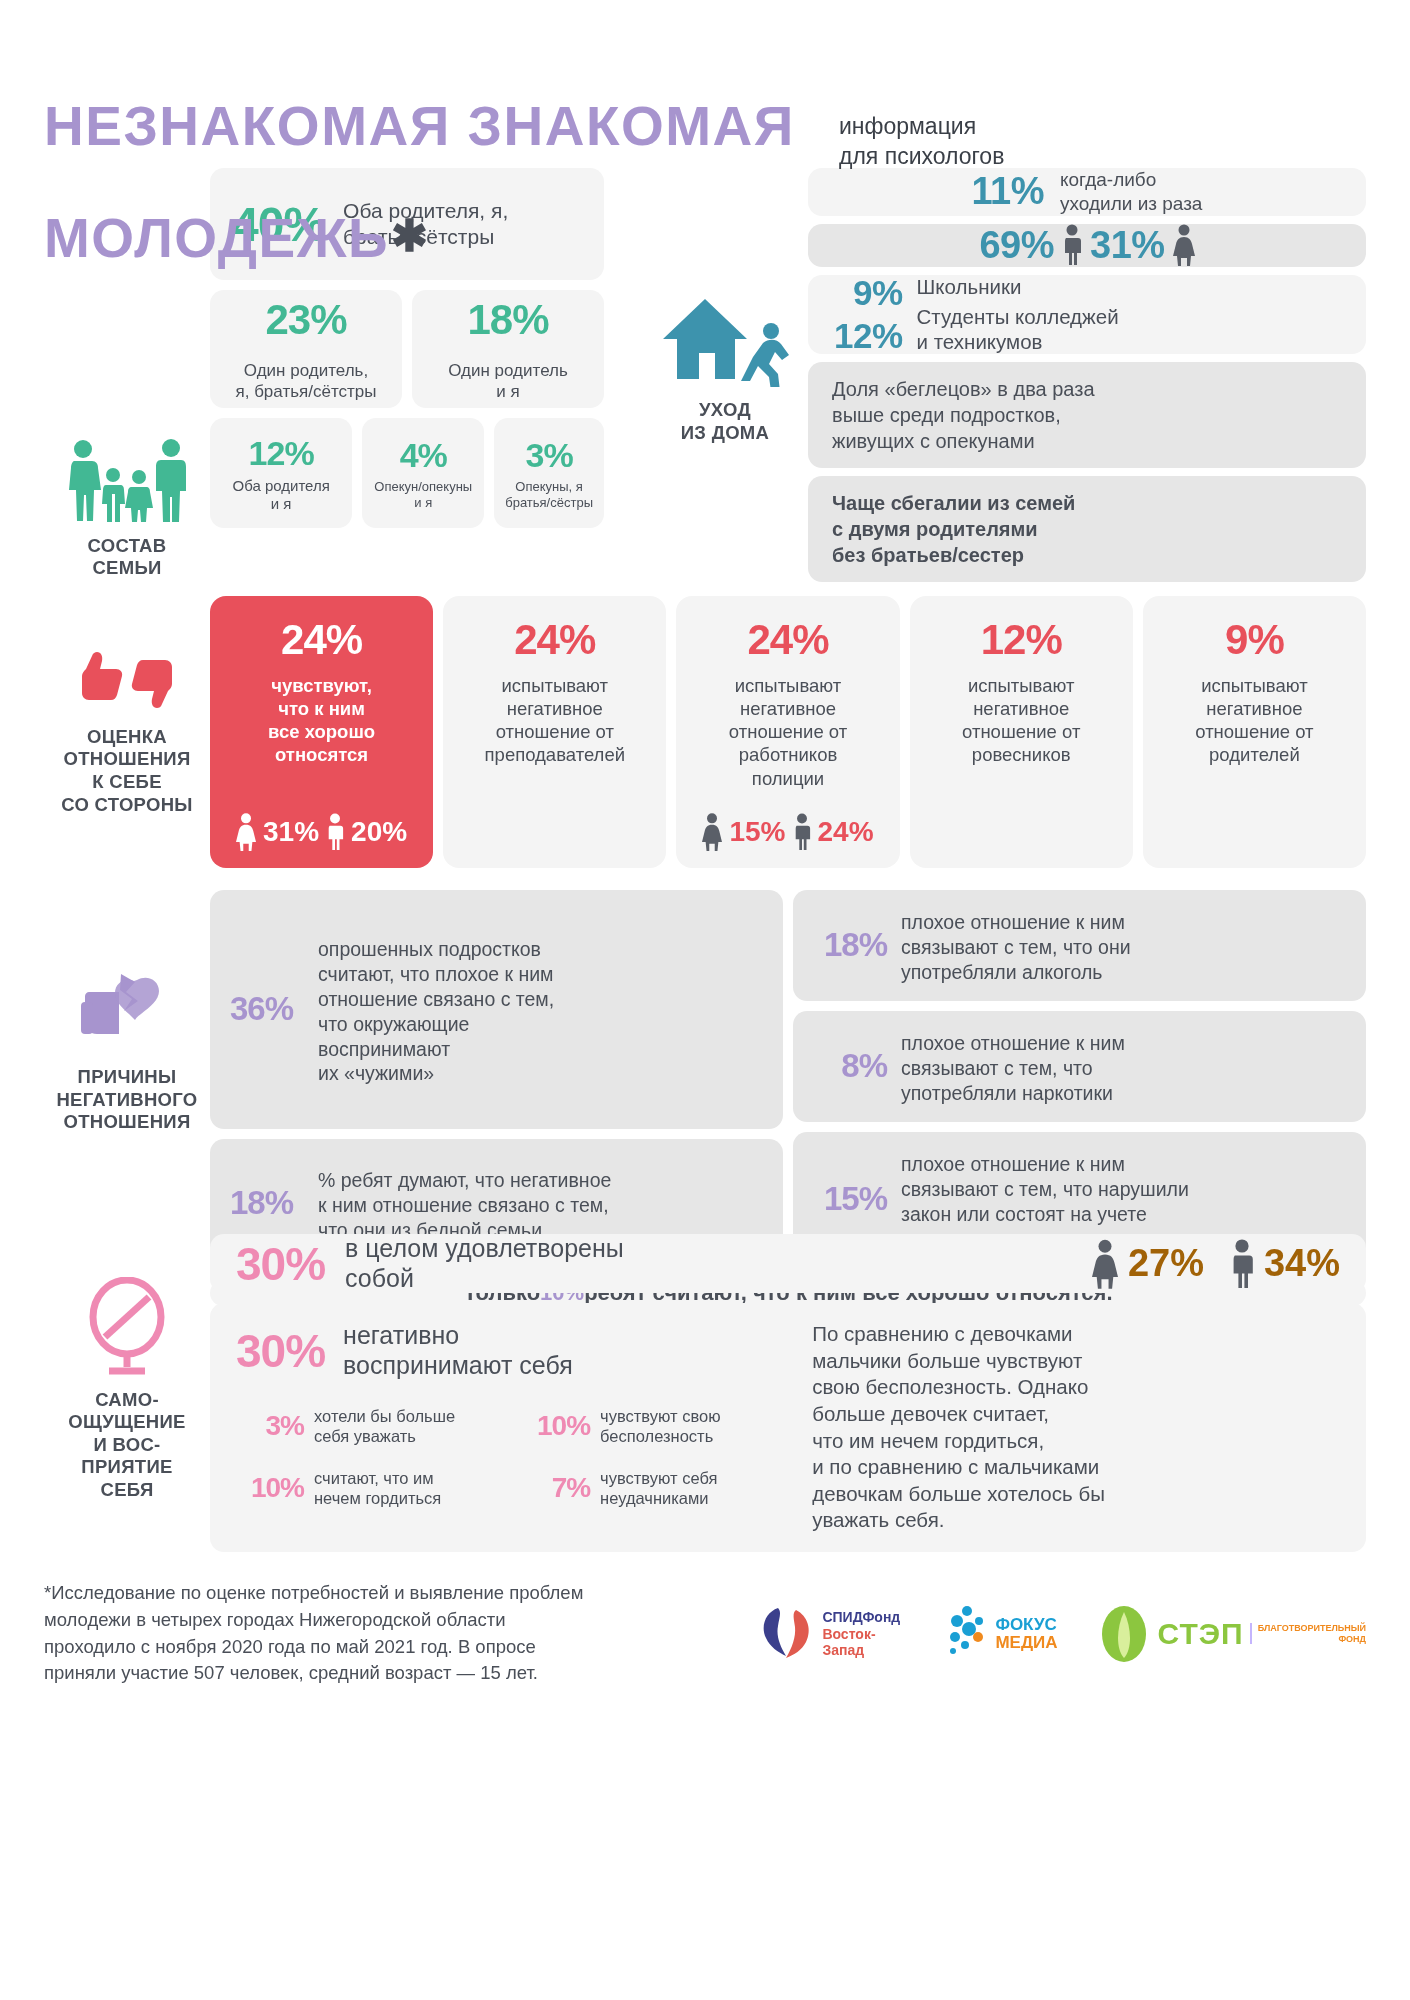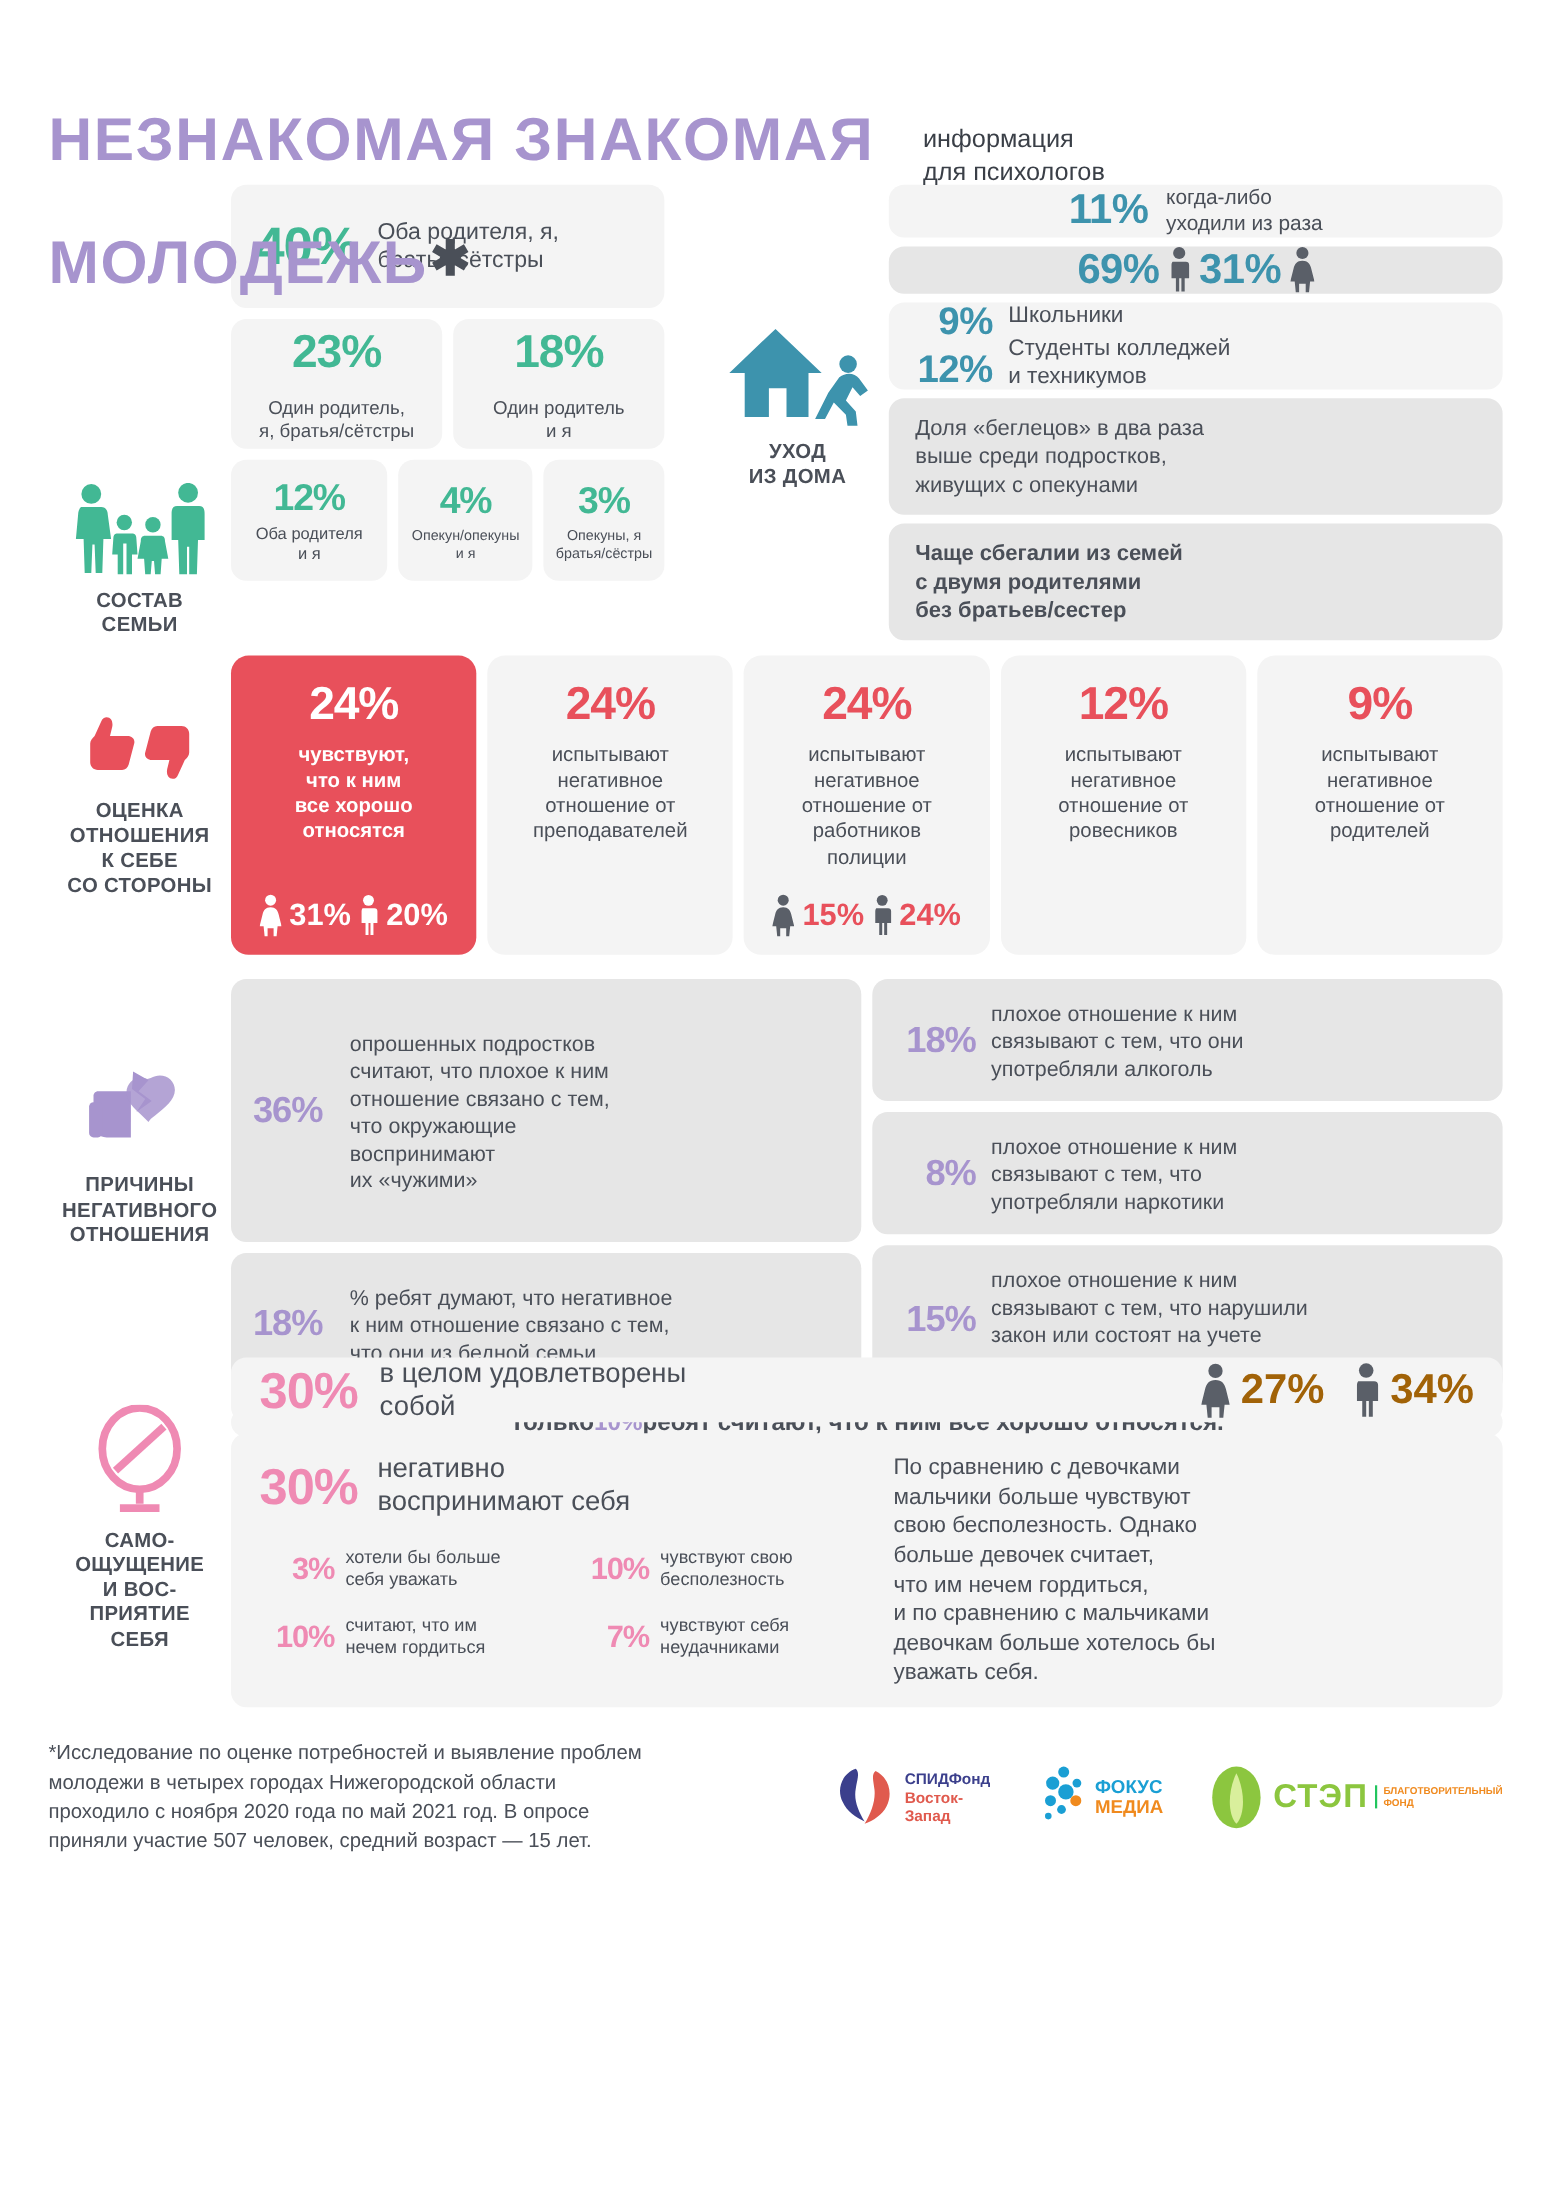--- a/index.html
+++ b/index.html
@@ -132,21 +132,21 @@
   .foot-txt { font-size: 18.5px; line-height: 1.45; color: #4a4f58;
     width: 700px; white-space: pre-line; }
   .logos { display: flex; align-items: center; gap: 40px; margin-left: 30px; }
   .logo { display: flex; align-items: center; gap: 6px; }
   .lg-t1 { font-size: 14px; font-weight: bold; color: #3b3f8c; line-height: 1.15; }
   .lg-t1 .r { color: #e05a4e; }
   .lg-t2 { font-size: 17px; font-weight: bold; color: #1a9fd4; line-height: 1.05; }
   .lg-t2 .o { color: #f08a1e; }
   .lg-t3 { font-size: 30px; font-weight: bold; color: #8cc63f; letter-spacing: 1px; }
   .lg-t3s { font-size: 9px; font-weight: bold; color: #f08a1e; line-height: 1.2;
-    border-left: 2px solid #22c55e; padding-left: 6px; }
+    border-left: 2px solid #c4b5fd; padding-left: 6px; text-align: right; }
   svg { display: block; }
 </style>
 </head>
 <body>
 
 <div class="page">
 
   <div class="header">
     <div class="title">
       <div>НЕЗНАКОМАЯ ЗНАКОМАЯ</div>

